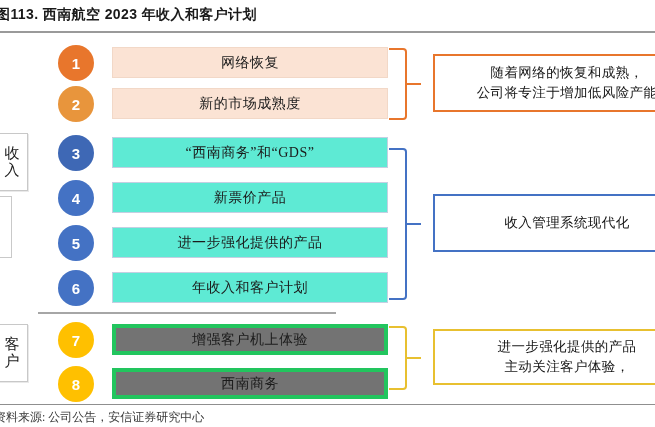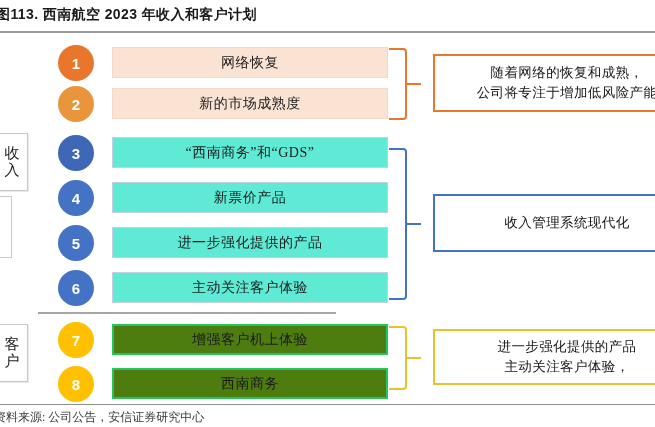--- a/index.html
+++ b/index.html
@@ -74,21 +74,21 @@
   .bar{
     position:absolute;left:112px;top:2px;
     width:276px;height:31px;
     box-sizing:border-box;
     display:flex;align-items:center;justify-content:center;
     font-size:14px;color:#1b1b1b;white-space:nowrap;
     letter-spacing:.5px;
   }
   .bar.orange{background:#FBE3D4;border:1px solid #f2d8c7;}
   .bar.blue{background:#5eead4;border:1px solid #c4cfe2;text-align:center;}
-  .bar.yellow{background:#4d7c0f;border:2px solid #22c55e;}
+  .bar.yellow{background:#737373;border:4px solid #22c55e;}
 
   
   .callout{position:absolute;}
   .brace{
     position:absolute;
     box-sizing:border-box;
     border-style:solid;
     border-width:2px 2px 2px 0;
     border-radius:0 4px 4px 0;
     background:transparent;
@@ -164,21 +164,21 @@
   <div class="row" style="top:180px">
     <div class="badge" style="background: rgb(68, 114, 196);">4</div>
     <div class="bar blue">新票价产品</div>
   </div>
   <div class="row" style="top:225px">
     <div class="badge" style="background: rgb(68, 114, 196);">5</div>
     <div class="bar blue">进一步强化提供的产品</div>
   </div>
   <div class="row" style="top:270px">
     <div class="badge" style="background: rgb(68, 114, 196);">6</div>
-    <div class="bar blue">主动关注客户体验</div>
+    <div class="bar blue">年收入和客户计划</div>
   </div>
   <div class="row" style="top:322px">
     <div class="badge" style="background: rgb(255, 192, 0);">7</div>
     <div class="bar yellow">增强客户机上体验</div>
   </div>
   <div class="row" style="top:366px">
     <div class="badge" style="background: rgb(255, 192, 0);">8</div>
     <div class="bar yellow">西南商务</div>
   </div>
 

